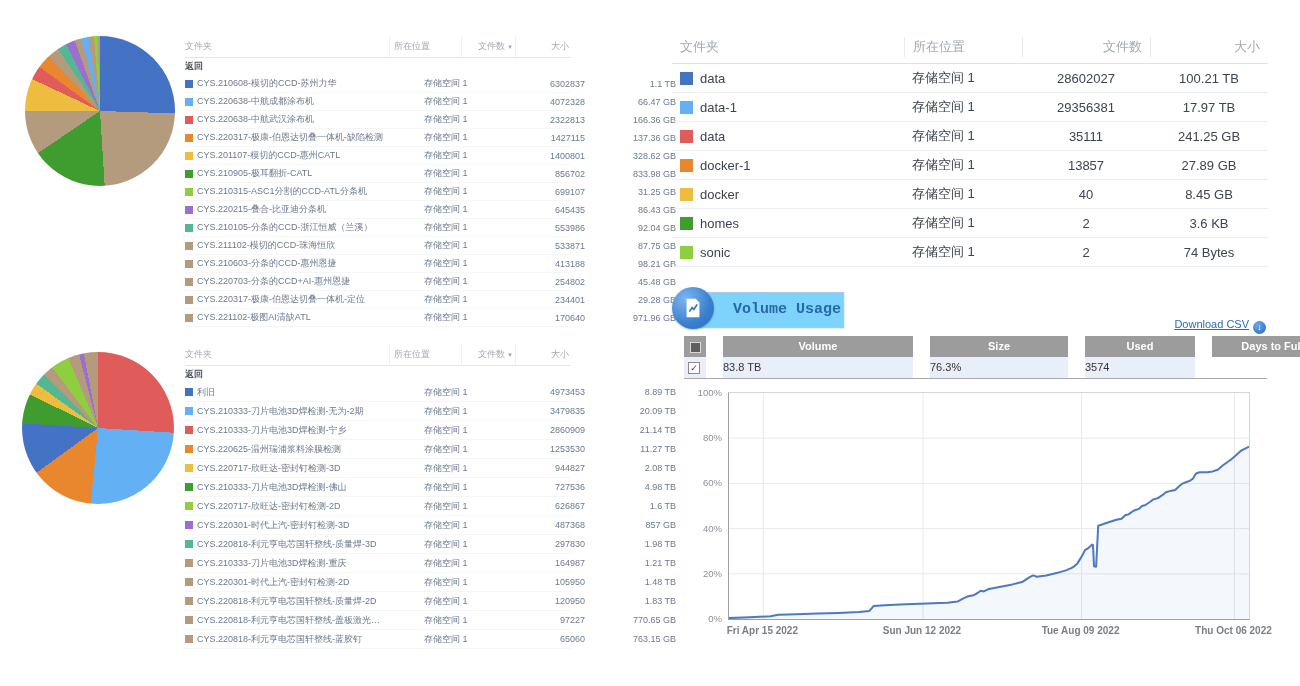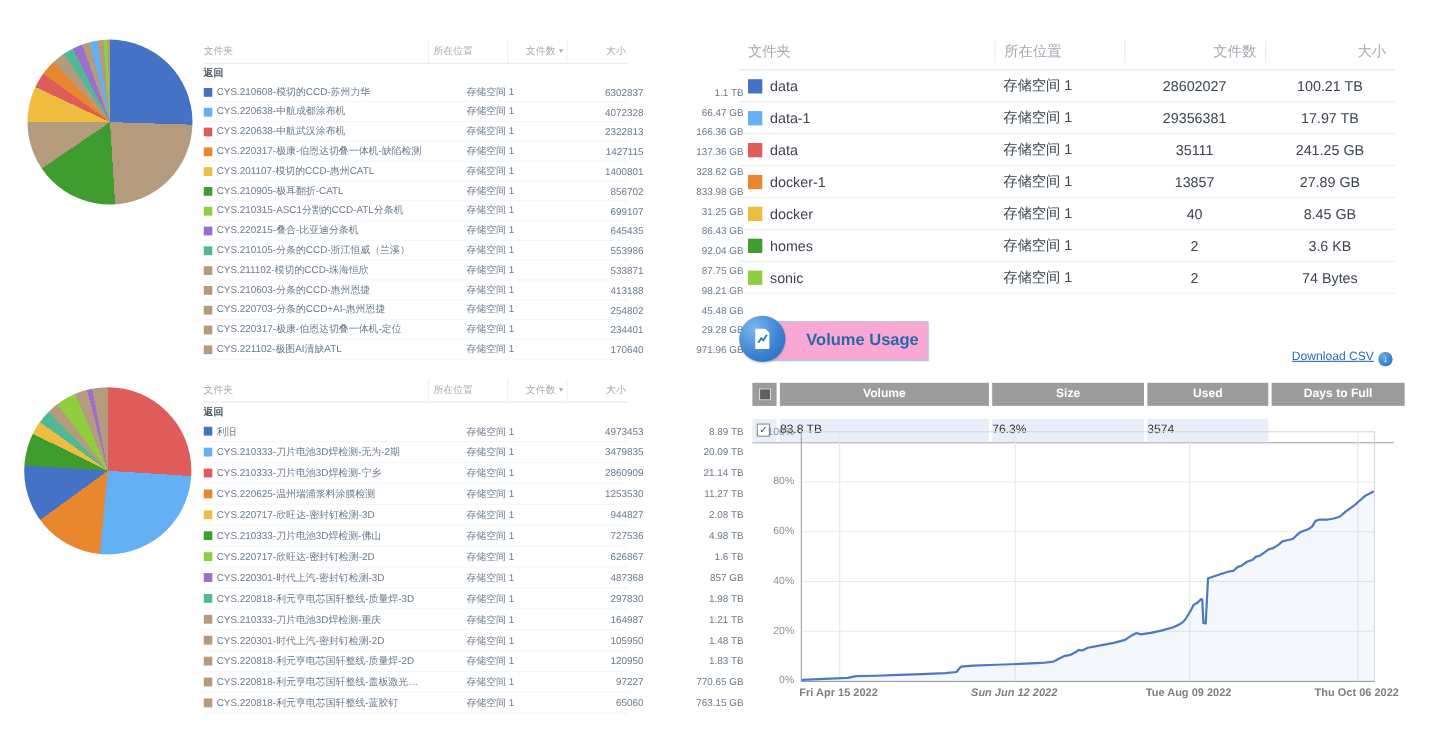--- a/index.html
+++ b/index.html
@@ -39,37 +39,37 @@
   .rt-hd .hc.vr{border-left:1px solid #e8ebef;}
   .rt-hd .hc.rr{justify-content:flex-end;}
   .rrow{display:grid;grid-template-columns:232px 118px 128px 118px;align-items:center;
         height:28px;border-bottom:1px solid #eceff2;}
   .rrow .c{padding:0 8px;}
   .rrow .cr{text-align:center;}
   .rnm{display:flex;align-items:center;}
   .rsw{width:13px;height:13px;flex:none;margin-right:7px;}
 
   
-  .vtab{position:absolute;left:690px;top:292px;width:152px;height:34px;background:#f9a8d4;
-        border:1px solid #adc8e6;box-shadow:1px 1px 0 #e3eefa;z-index:1;}
+  .vtab{position:absolute;left:690px;top:292px;width:152px;height:34px;background:#7dd3fc;
+        border:1px solid #adc8e6;box-shadow:1px 1px 0 #e3eefa;z-index:1;font-family:Liberation Mono, monospace;}
   .vtab span{display:block;line-height:34px;padding-left:42px;color:#2a67aa;
              font-weight:bold;font-size:15px;}
   .vicon{position:absolute;left:672px;top:287px;width:42px;height:42px;border-radius:50%;
          background:radial-gradient(circle at 32% 28%,#7cb6ef,#3a7fd0 60%,#2a6bbd);
          z-index:2;display:flex;align-items:center;justify-content:center;
          box-shadow:0 1px 2px rgba(0,0,0,.25);}
   .dl{position:absolute;left:1050px;top:318px;width:216px;text-align:right;font-size:11px;}
   .dlt{color:#2b6cb8;text-decoration:underline;cursor:pointer;}
   .dli{display:inline-block;width:13px;height:13px;line-height:13px;border-radius:50%;
        background:radial-gradient(circle at 35% 30%,#6aa8e8,#2268c0);color:#fff;
        font-size:9px;text-align:center;margin-left:4px;vertical-align:-2px;font-weight:bold;}
 
   .vt{position:absolute;left:684px;top:336px;width:583px;font-size:11px;
       border-bottom:1px solid #a9a9a9;}
-  .vt-h,.vt-r{display:grid;grid-template-columns:22px 190px 138px 110px 121px;column-gap:3px;margin-top:12px;}
+  .vt-h,.vt-r{display:grid;grid-template-columns:22px 190px 138px 110px 121px;column-gap:17px;}
   .vh{background:#9c9c9c;color:#fff;font-weight:bold;height:21px;line-height:21px;text-align:center;}
   .vc{background:#e9effa;color:#333;height:21px;line-height:21px;}
   .ctr{}
   .hcb{display:inline-block;width:9px;height:9px;background:#5f5f5f;border:1px solid #d8d8d8;
        vertical-align:middle;}
   .rcb{display:inline-block;width:10px;height:10px;background:#fff;border:1px solid #8a8a8a;
        font-size:9px;line-height:10px;color:#444;text-align:center;margin-left:4px;}
   .vname{display:flex;align-items:center;padding-left:6px;}
   .vsw{width:11px;height:11px;flex:none;margin:0 6px 0 2px;}
 
@@ -486,19 +486,19 @@
             <polygon points="0,226 0.0,225.1 20.8,224.2 41.6,223.3 49.4,221.7 67.6,221.3 88.4,220.6 109.2,219.9 130.0,219.0 140.4,217.9 144.6,213.1 156.0,212.2 176.8,211.3 197.6,210.6 218.4,209.7 228.8,208.4 234.0,205.7 239.2,203.2 244.4,202.3 248.6,200.0 251.7,197.8 254.8,198.4 260.0,195.9 270.4,193.9 283.4,191.4 293.8,188.7 300.6,184.2 304.2,182.4 307.8,183.7 317.2,182.4 327.6,180.1 337.0,177.4 342.2,175.2 345.3,173.3 348.4,170.4 351.5,165.4 354.1,160.9 356.2,156.8 358.8,155.5 361.4,153.2 363.0,151.6 364.0,152.1 365.0,173.3 367.1,173.8 369.2,132.7 372.3,131.8 379.6,129.3 387.4,126.8 392.6,125.7 396.2,122.3 399.4,121.4 404.6,117.7 409.8,115.9 412.9,113.0 416.0,112.3 421.2,108.7 424.3,106.4 428.5,105.3 433.7,101.9 436.8,99.2 441.0,98.1 446.2,97.0 449.3,94.0 453.4,90.6 457.6,89.0 460.7,87.9 463.8,85.7 467.0,80.5 470.6,79.3 478.4,79.3 483.6,78.4 488.8,76.8 494.0,72.3 501.8,66.7 507.0,62.2 512.2,57.6 520.0,53.6 520,226" fill="rgba(99,141,208,0.07)"></polygon>
             <polyline points="0.0,225.1 20.8,224.2 41.6,223.3 49.4,221.7 67.6,221.3 88.4,220.6 109.2,219.9 130.0,219.0 140.4,217.9 144.6,213.1 156.0,212.2 176.8,211.3 197.6,210.6 218.4,209.7 228.8,208.4 234.0,205.7 239.2,203.2 244.4,202.3 248.6,200.0 251.7,197.8 254.8,198.4 260.0,195.9 270.4,193.9 283.4,191.4 293.8,188.7 300.6,184.2 304.2,182.4 307.8,183.7 317.2,182.4 327.6,180.1 337.0,177.4 342.2,175.2 345.3,173.3 348.4,170.4 351.5,165.4 354.1,160.9 356.2,156.8 358.8,155.5 361.4,153.2 363.0,151.6 364.0,152.1 365.0,173.3 367.1,173.8 369.2,132.7 372.3,131.8 379.6,129.3 387.4,126.8 392.6,125.7 396.2,122.3 399.4,121.4 404.6,117.7 409.8,115.9 412.9,113.0 416.0,112.3 421.2,108.7 424.3,106.4 428.5,105.3 433.7,101.9 436.8,99.2 441.0,98.1 446.2,97.0 449.3,94.0 453.4,90.6 457.6,89.0 460.7,87.9 463.8,85.7 467.0,80.5 470.6,79.3 478.4,79.3 483.6,78.4 488.8,76.8 494.0,72.3 501.8,66.7 507.0,62.2 512.2,57.6 520.0,53.6" fill="none" stroke="#4d78c2" stroke-width="2" stroke-linejoin="round"></polyline>
           </svg></div>
         <div class="ylab" style="top: 229px;">0%</div>
         <div class="ylab" style="top: 183.8px;">20%</div>
         <div class="ylab" style="top: 138.6px;">40%</div>
         <div class="ylab" style="top: 93.4px;">60%</div>
         <div class="ylab" style="top: 48.2px; text-align: right;">80%</div>
         <div class="ylab" style="top: 3px;">100%</div>
         <div class="xlab" style="left: 74.32px; top: 241px;">Fri Apr 15 2022</div>
-        <div class="xlab" style="left: 233.96px; top: 241px; font-style: italic;">Sun Jun 12 2022</div>
+        <div class="xlab" style="left: 233.96px; top: 241px;">Sun Jun 12 2022</div>
         <div class="xlab" style="left: 392.56px; top: 241px;">Tue Aug 09 2022</div>
         <div class="xlab" style="left: 545.44px; top: 241px;">Thu Oct 06 2022</div>
       </div>
   </section>
 
 </div>
 
 </body></html>

